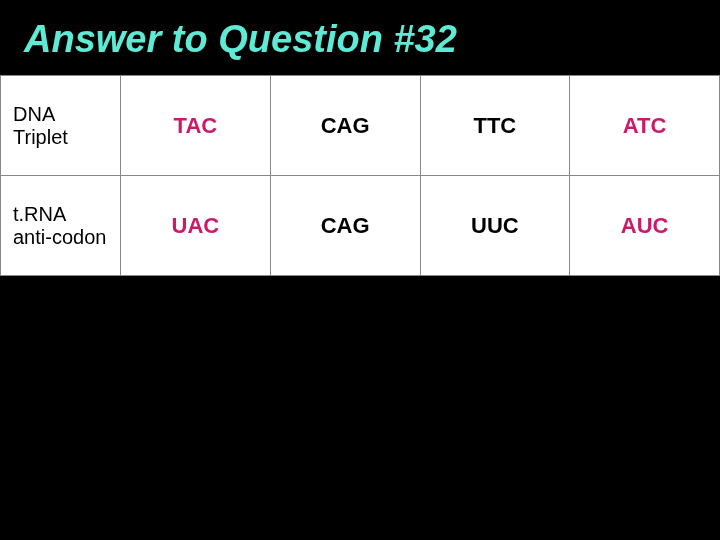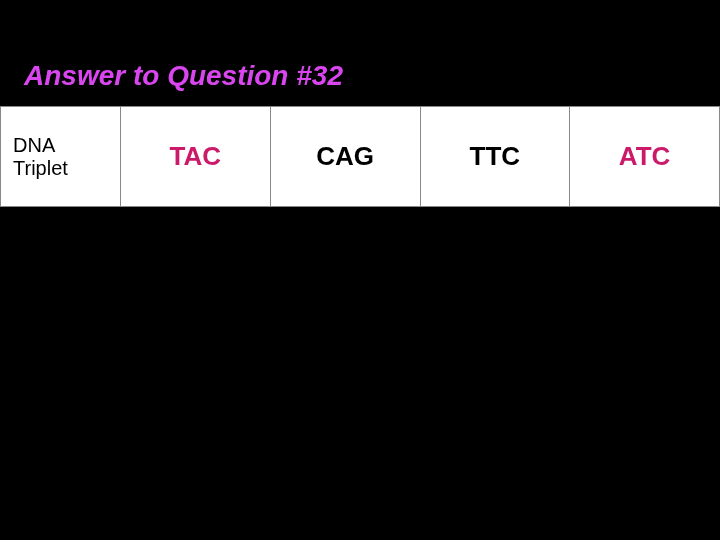--- a/index.html
+++ b/index.html
@@ -15,44 +15,43 @@
       font-family: Arial, sans-serif;
       overflow: hidden;
     }
 
     .header {
       background-color: #000000;
       padding: 18px 24px 14px 24px;
     }
 
     .header h1 {
-      color: #d946ef;
-      font-size: 28px;
+      color: #5eead4;
+      font-size: 38px;
       font-weight: bold;
       font-style: italic;
-      margin-top: 42px;
     }
 
     .table-container {
       background-color: #ffffff;
       margin: 0;
       padding: 0;
     }
 
     table {
       width: 100%;
       border-collapse: collapse;
       table-layout: fixed;
     }
 
     td {
       border: 1.5px solid #888888;
       text-align: center;
       vertical-align: middle;
-      font-size: 26px;
+      font-size: 22px;
       font-weight: bold;
       color: #000000;
       height: 100px;
       padding: 8px;
     }
 
     td.row-label {
       text-align: left;
       padding-left: 12px;
       font-size: 20px;
@@ -79,16 +78,23 @@
     <tbody>
         <tr>
       <td class="row-label">DNA Triplet</td>
       <td class="crimson">TAC</td>
       <td>CAG</td>
       <td>TTC</td>
       <td class="crimson">ATC</td>
     </tr>
 
 
+    <tr>
+      <td class="row-label">t.RNA<br>anti-codon</td>
+      <td class="crimson">UAC</td>
+      <td>CAG</td>
+      <td>UUC</td>
+      <td class="crimson">AUC</td>
+    </tr>
 
   </tbody>
     </table>
 </div>
 
 </body></html>

